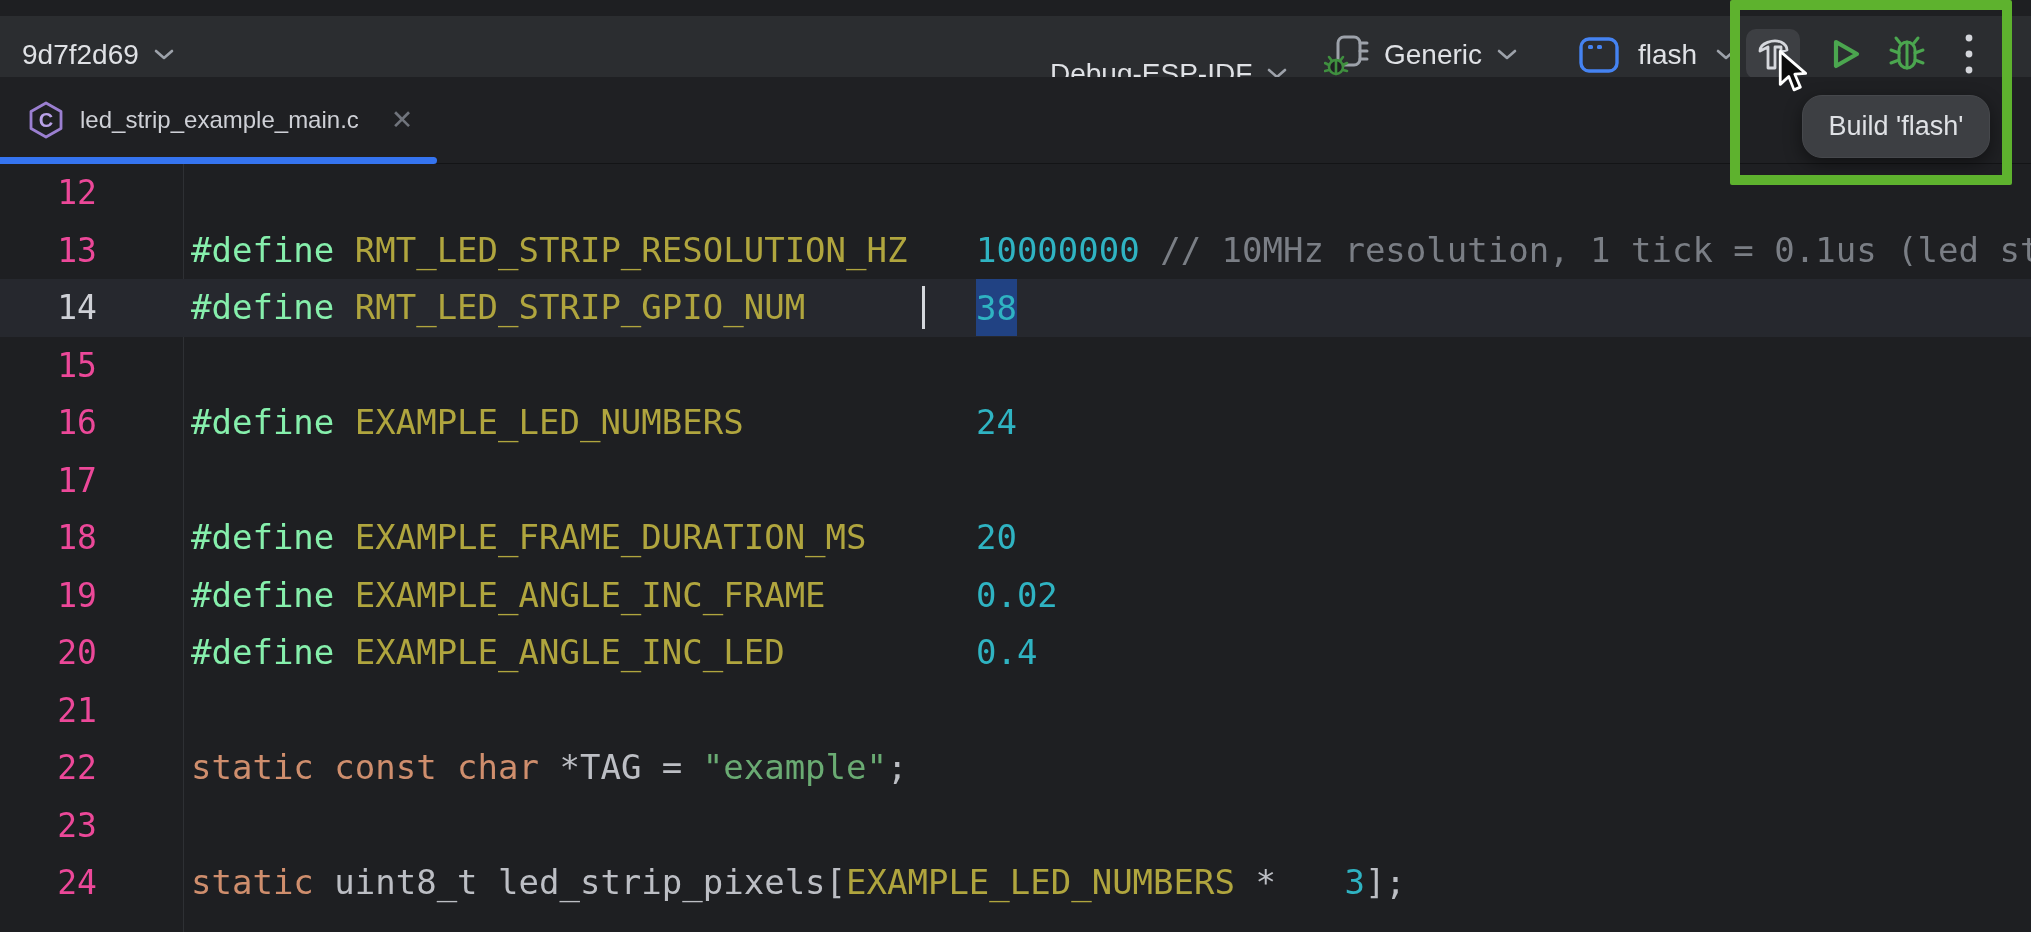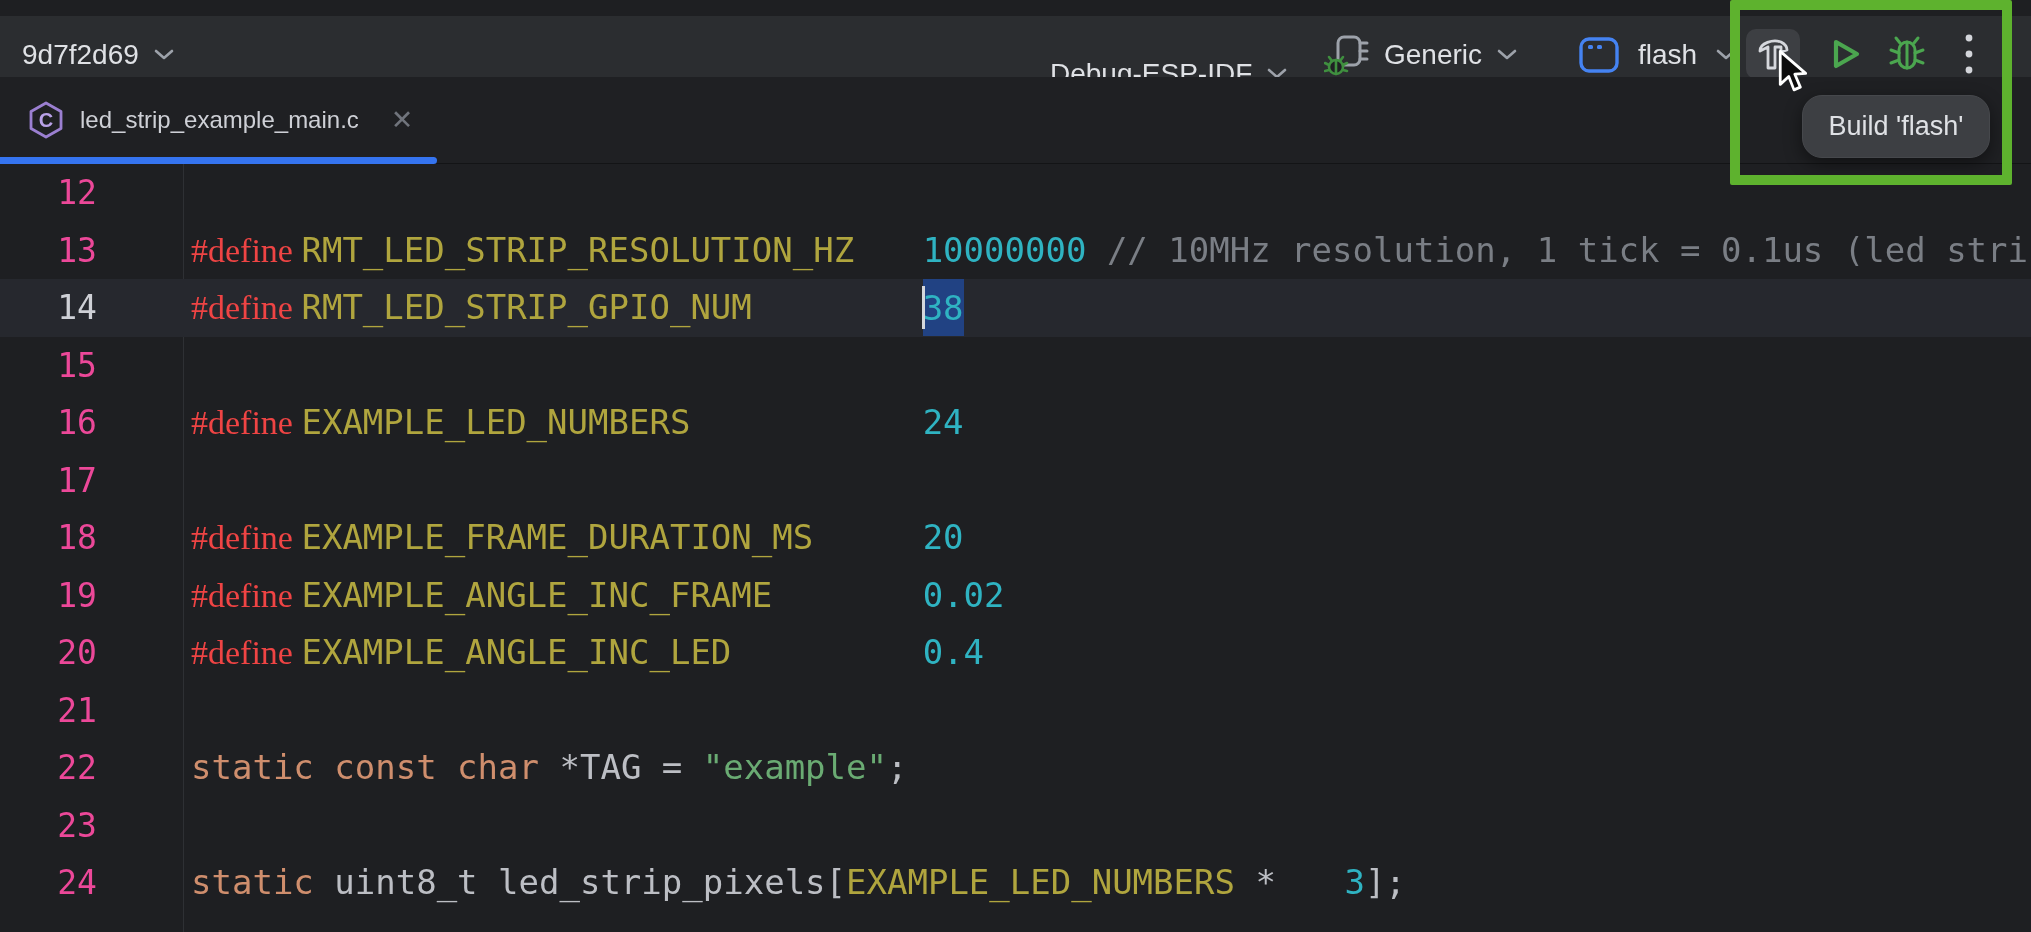--- a/index.html
+++ b/index.html
@@ -35,21 +35,21 @@
   .code-row { position:relative; width:2031px; height:57.5px; display:flex;
               align-items:center; }
   .code-row.current { background:#26282e;align-items:center; }
   .gutter { flex:none; width:183px; padding-right:86px; text-align:right;
             font-family:"DejaVu Sans Mono", monospace; font-size:33px;
             color:#ec4899; }
   .code-row.current .gutter { color:#ced0d6; }
   .code-text { flex:none; padding-left:8px; white-space:pre;
                font-family:"DejaVu Sans Mono", monospace; font-size:34px;
                line-height:57.5px; color:#bcbec4; }
-  .seg-directive { color:#ef4444;font-family:Liberation Serif, serif; }
+  .seg-directive { color:#86efac; }
   .seg-macro     { color:#b0a53e; }
   .seg-number    { color:#2fb3c2;margin-left:48px; }
   .seg-comment   { color:#7a7e85; }
   .seg-keyword   { color:#cf8e6d; }
   .seg-string    { color:#6aab73; }
   .seg-plain     { color:#bcbec4; }
   .sel { background:#214283; padding:8.5px 0; }
   .caret { position:absolute; left:922px; top:7px; width:3px; height:43px;
            background:#d4d7dc; }
 

